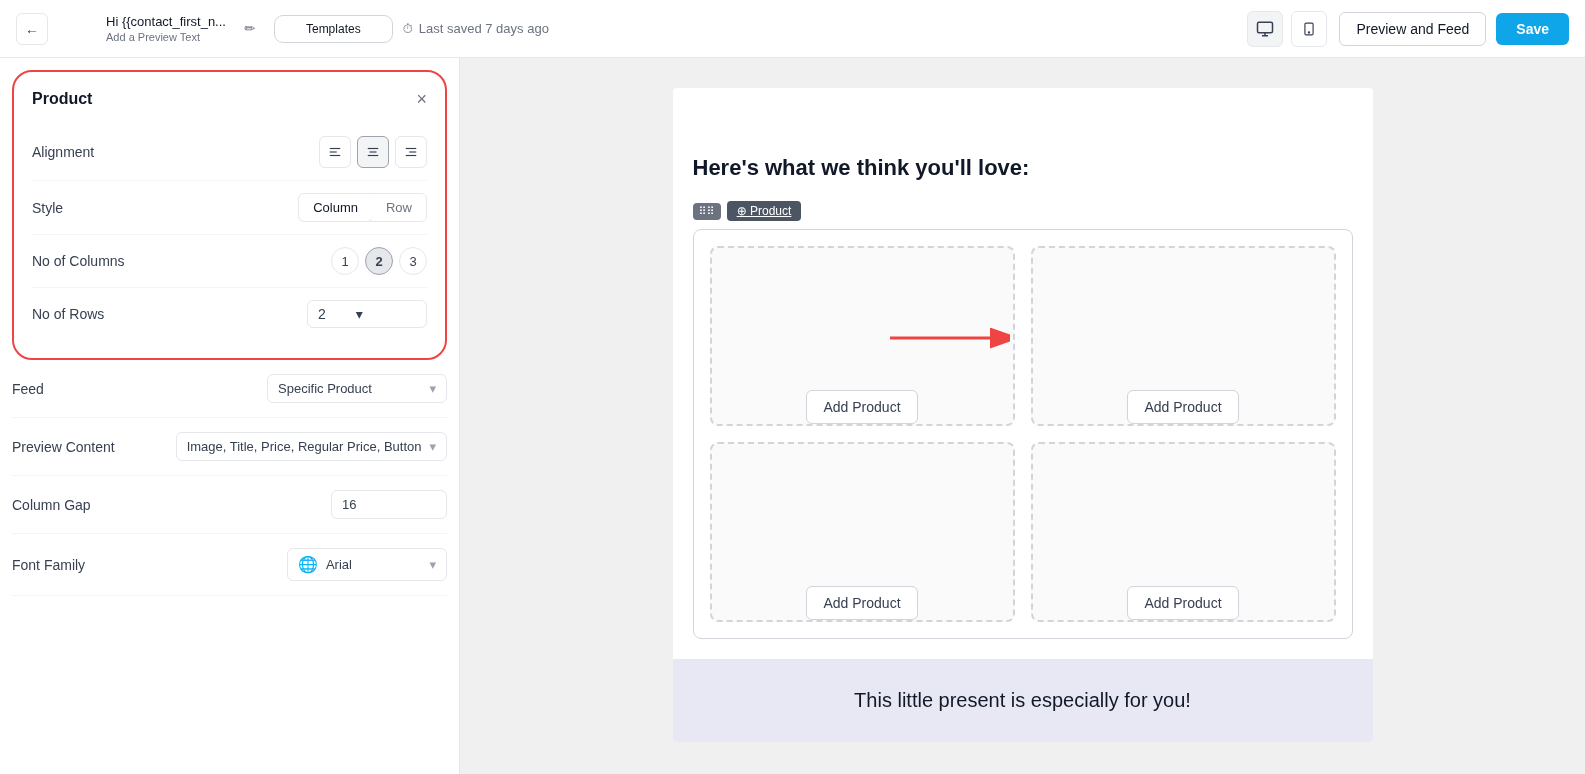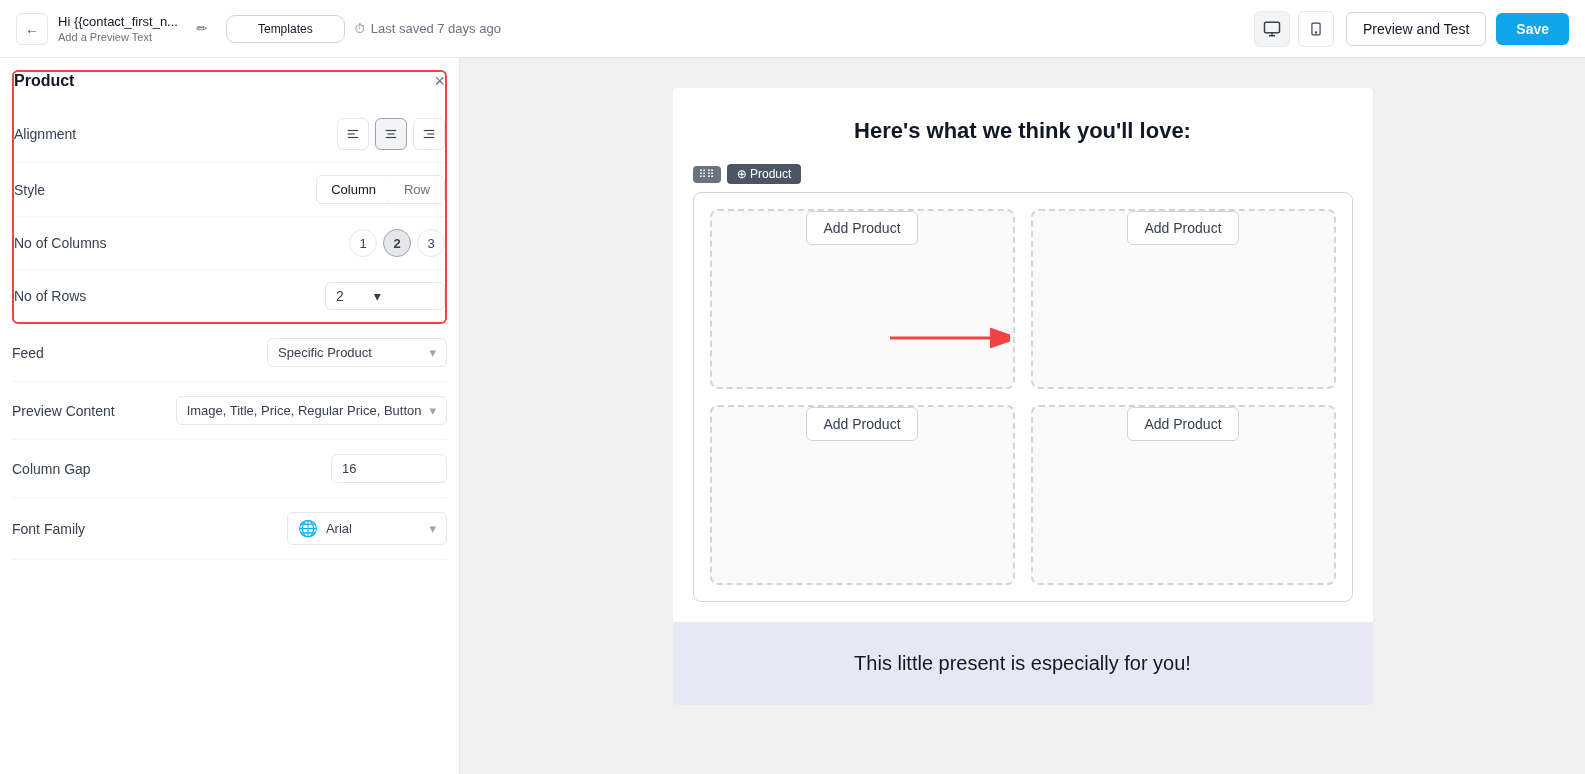--- a/index.html
+++ b/index.html
@@ -30,20 +30,21 @@
       background: #fff;
       cursor: pointer;
       display: flex; align-items: center; justify-content: center;
       color: #374151;
       font-size: 14px;
     }
     .subject-area {
       display: flex;
       flex-direction: column;
       gap: 2px;
+      margin-left: 48px;
     }
     .subject-title {
       font-size: 13px;
       font-weight: 500;
       color: #111827;
     }
     .preview-text-link {
       font-size: 11px;
       color: #6b7280;
       cursor: pointer;
@@ -126,23 +127,23 @@
       width: 460px;
       background: #fff;
       border-right: 1px solid #e5e7eb;
       overflow-y: auto;
       flex-shrink: 0;
     }
 
     
     .product-card {
       border: 2px solid #ef4444;
-      border-radius: 6px;
+      border-radius: 20px;
       margin: 12px 12px 0 12px;
-      padding: 0;
+      padding: 18px;
     }
     .product-card-header {
       display: flex;
       align-items: center;
       justify-content: space-between;
       margin-bottom: 16px;
     }
     .product-card-title {
       font-size: 16px;
       font-weight: 600;
@@ -356,21 +357,22 @@
     .email-preview {
       background: #fff;
       width: 700px;
       max-width: 100%;
       border-radius: 4px;
       overflow: hidden;
     }
 
     .email-header-section {
       padding: 30px 20px 20px;
-      text-align: center;
+      text-align: left;
+      margin-top: 37px;
     }
     .email-header-title {
       font-size: 22px;
       font-weight: 700;
       color: #111827;
     }
 
     
     .product-block-header {
       display: flex;
@@ -390,40 +392,41 @@
     }
     .product-label-badge {
       background: #4b5563;
       color: #fff;
       border-radius: 4px;
       padding: 3px 10px;
       font-size: 12px;
       display: flex;
       align-items: center;
       gap: 4px;
+      text-decoration: underline;
     }
 
     
     .product-grid-container {
       margin: 0 20px;
       border: 1px solid #d1d5db;
       border-radius: 8px;
       padding: 16px;
     }
     .product-grid {
       display: grid;
       grid-template-columns: 1fr 1fr;
       gap: 16px;
     }
     .product-cell {
       border: 2px dashed #d1d5db;
       border-radius: 8px;
       height: 180px;
       display: flex;
-      align-items: flex-start;
+      align-items: flex-end;
       justify-content: center;
       background: #fafafa;
     }
     .add-product-btn {
       border: 1px solid #d1d5db;
       border-radius: 6px;
       background: #fff;
       padding: 8px 16px;
       font-size: 14px;
       color: #374151;
@@ -477,21 +480,21 @@
     </button>
     <button class="device-btn">
       <svg width="14" height="18" viewBox="0 0 24 24" fill="none" stroke="#374151" stroke-width="2">
         <rect x="5" y="2" width="14" height="20" rx="2"></rect>
           <circle cx="12" cy="18" r="1"></circle>
       </svg>
     </button>
   </div>
 
   <div class="topbar-right">
-    <button class="preview-test-btn">Preview and Test</button>
+    <button class="preview-test-btn">Preview and Feed</button>
     <button class="save-btn">Save</button>
   </div>
 </div>
 
 <div class="main-layout">
 
   <div class="left-panel">
 
     <div class="product-card">
       <div class="product-card-header">

